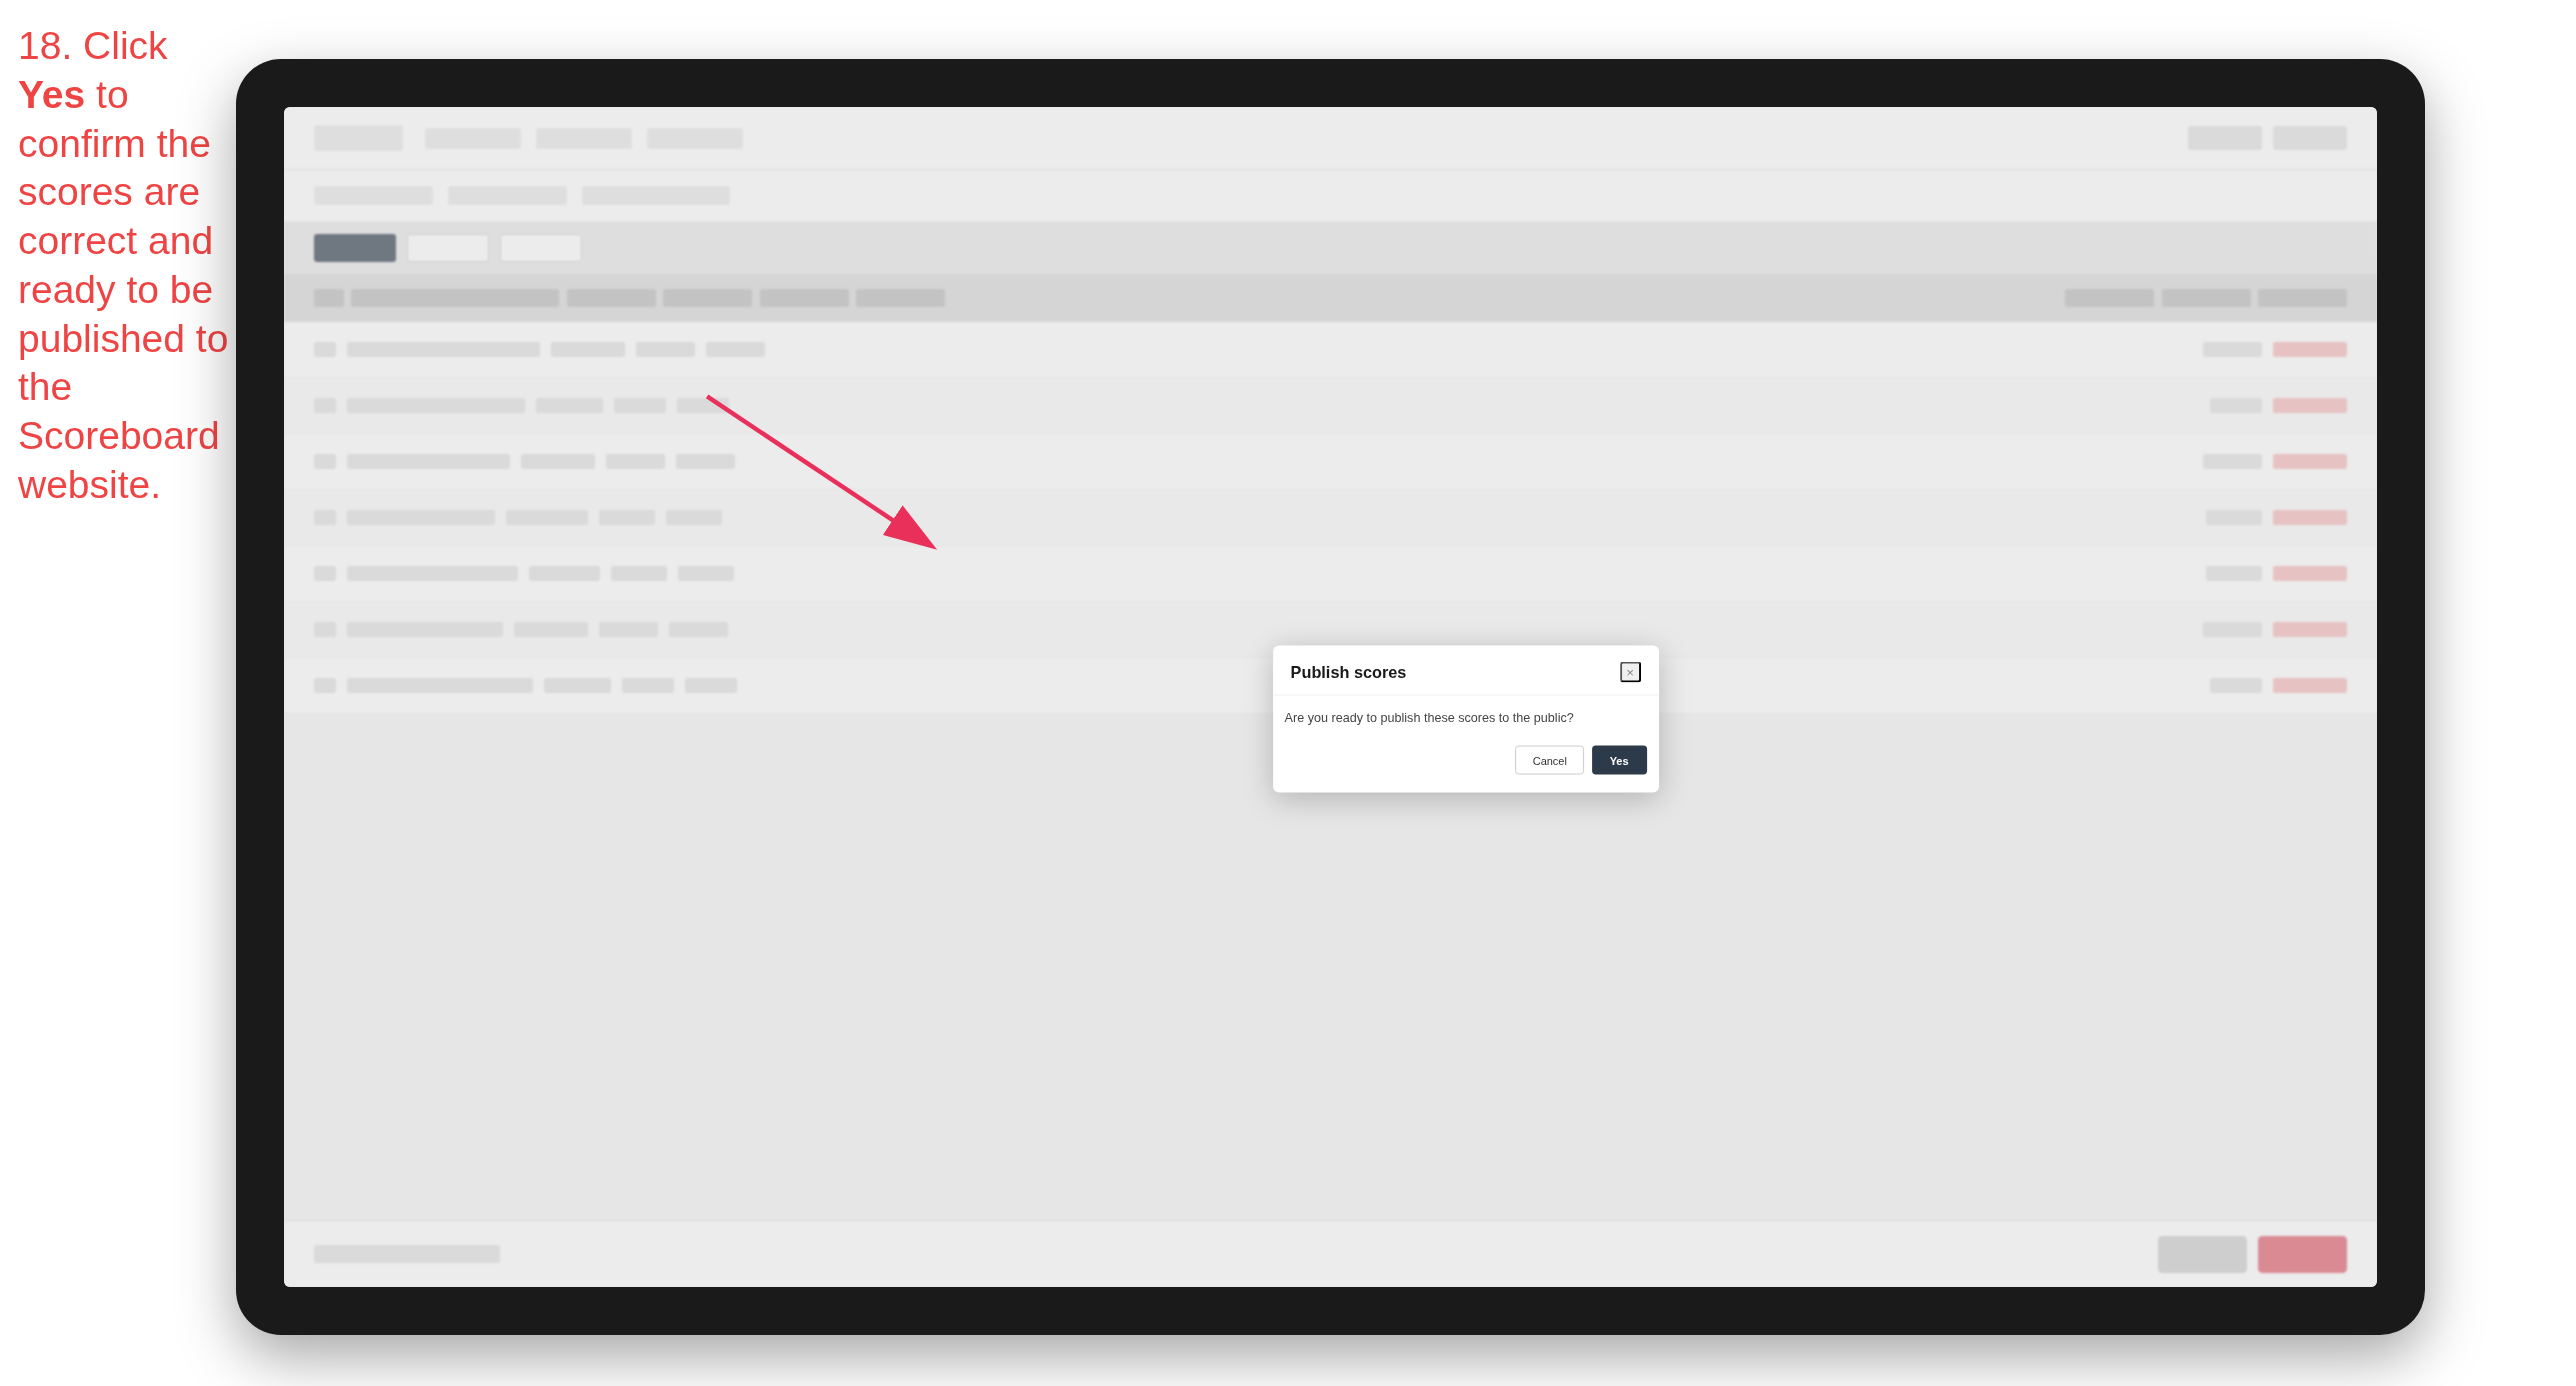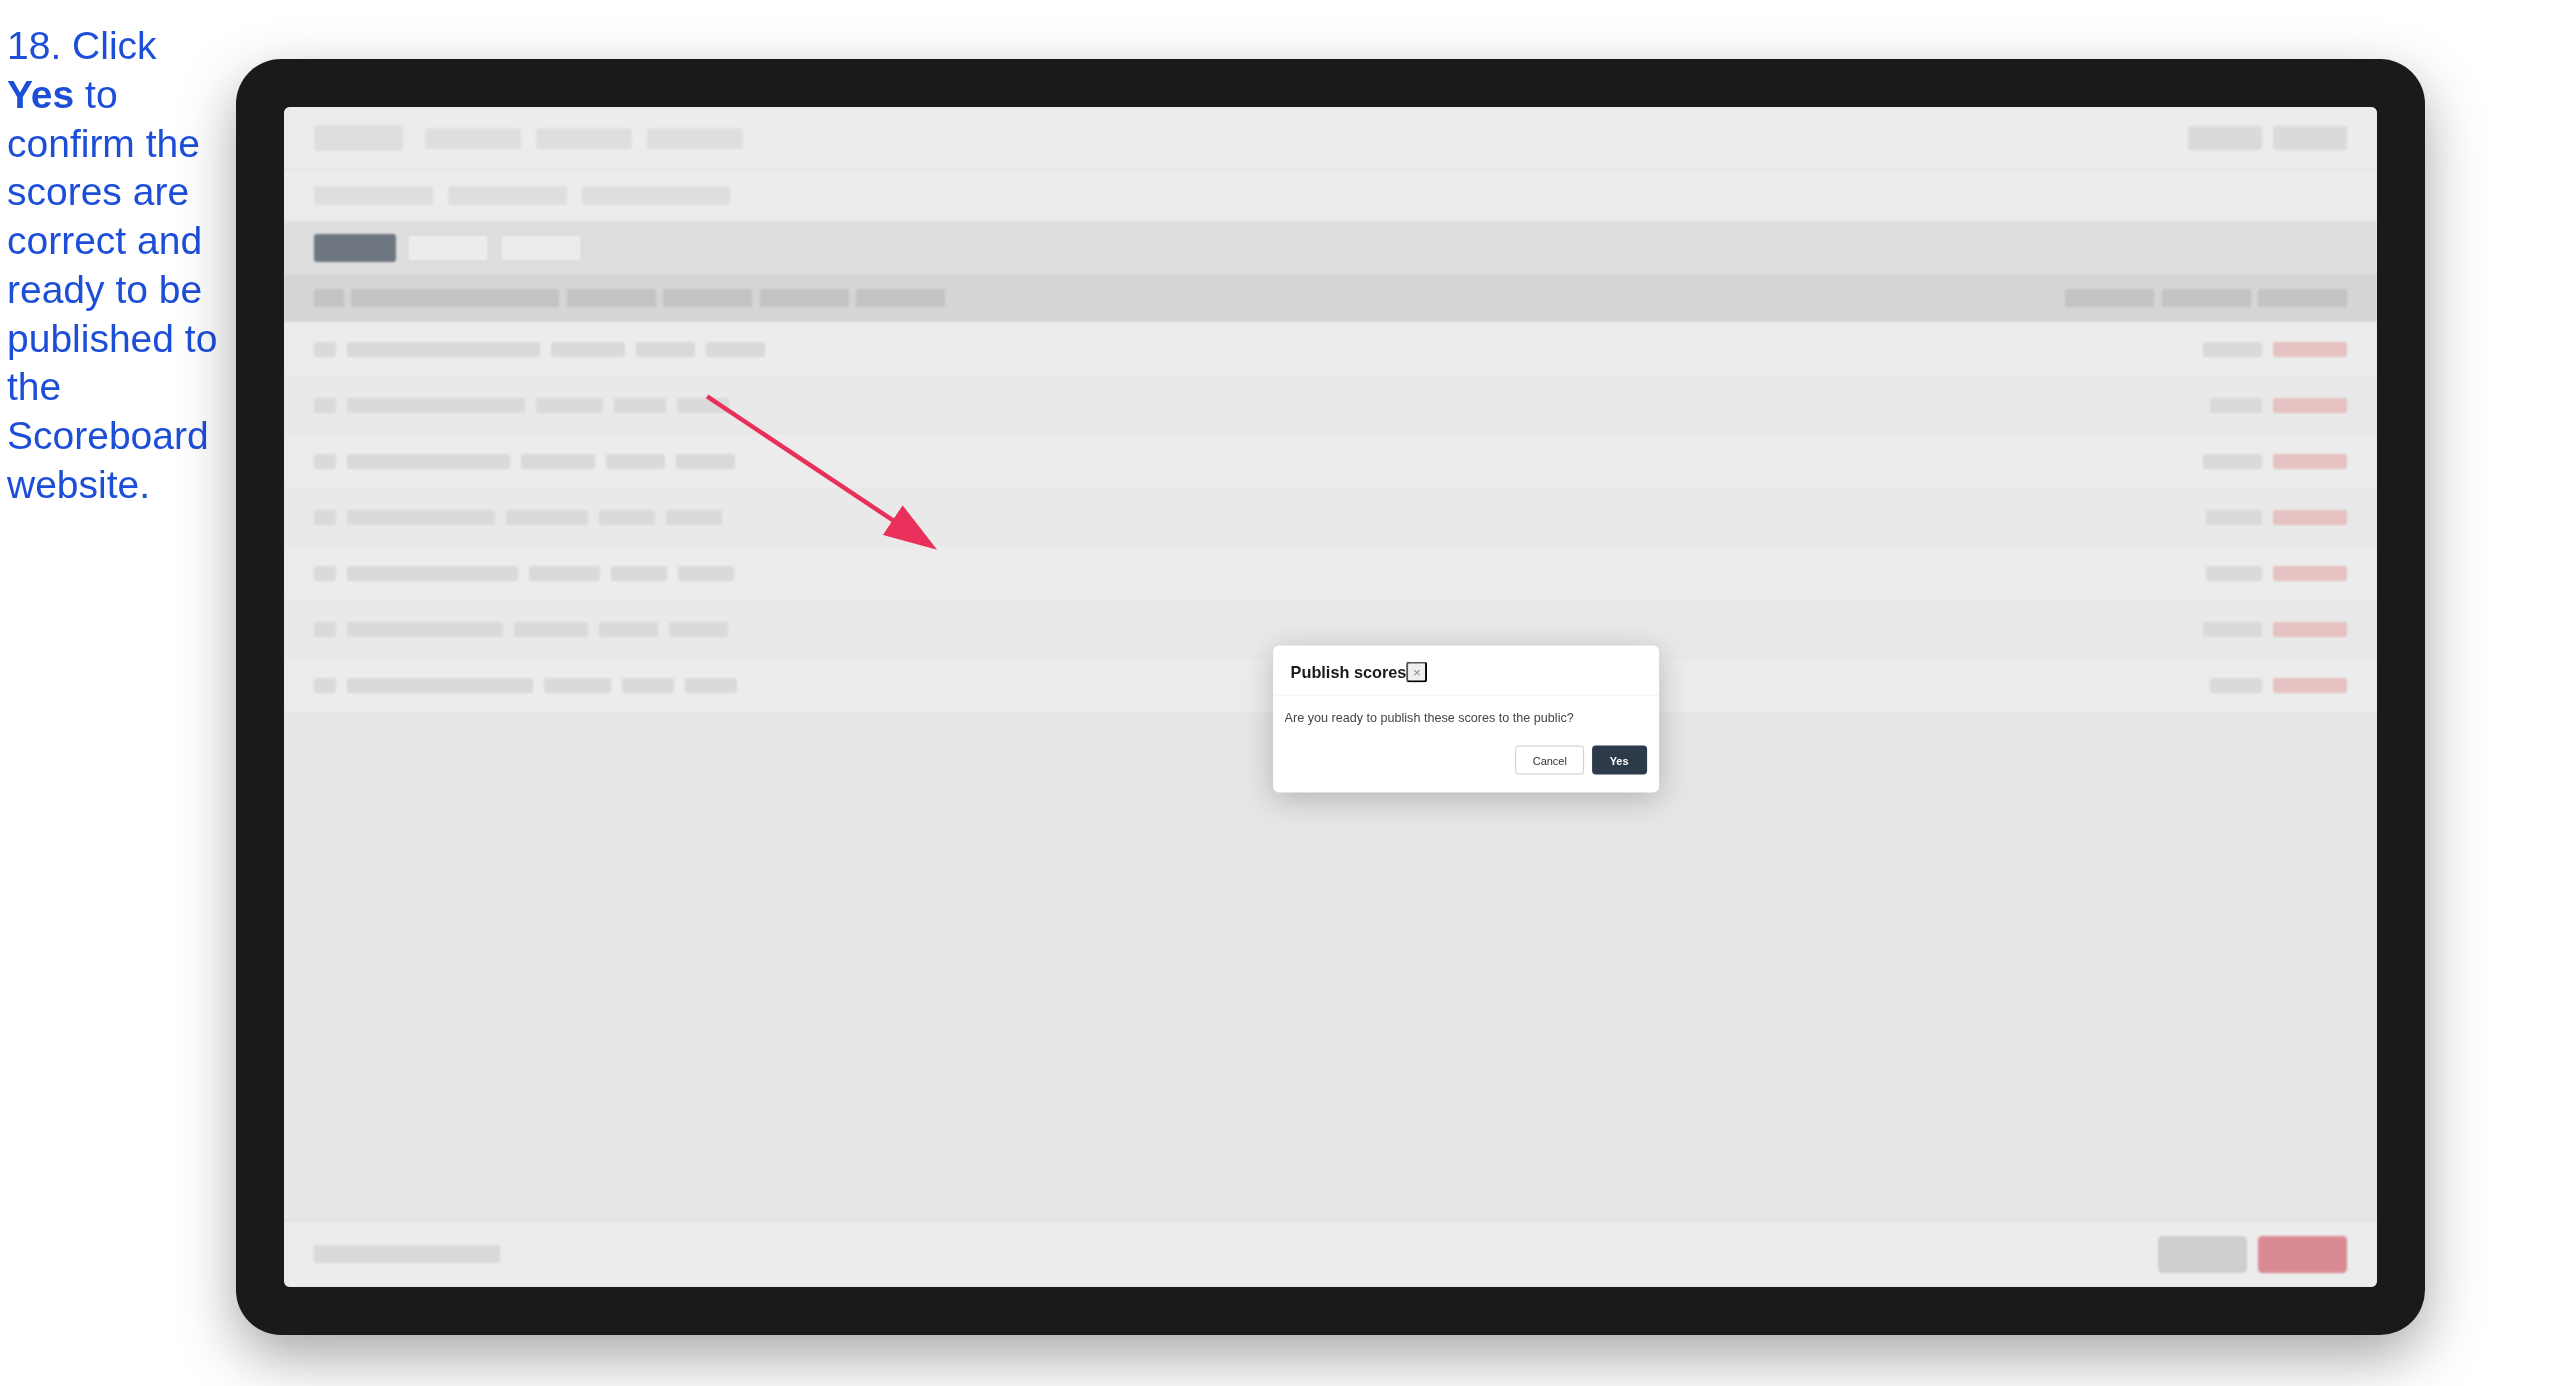--- a/index.html
+++ b/index.html
@@ -9,26 +9,26 @@
       font-family: -apple-system, BlinkMacSystemFont, 'Segoe UI', sans-serif;
       width: 2576px;
       height: 1386px;
       overflow: hidden;
       position: relative;
     }
 
     
     .instruction-text {
       position: absolute;
-      left: 7px;
+      left: 18px;
       top: 22px;
       width: 219px;
       font-size: 39px;
       line-height: 1.25;
-      color: #1d4ed8;
+      color: #ef4444;
     }
 
     .instruction-text strong {
       font-weight: 700;
     }
 
     
     .tablet {
       position: absolute;
       left: 236px;
@@ -270,20 +270,21 @@
       background: #ffffff;
       border-radius: 6px;
       box-shadow: 0 6px 30px rgba(0,0,0,0.22);
       padding: 0;
       z-index: 30;
     }
 
     .dialog-header {
       display: flex;
       align-items: center;
+      justify-content: space-between;
       padding: 16.3px 18px 12px;
       border-bottom: 0.7px solid #f0f0f0;
     }
 
     .dialog-title {
       font-size: 16.3px;
       font-weight: 600;
       color: #1a1a1a;
     }
 

